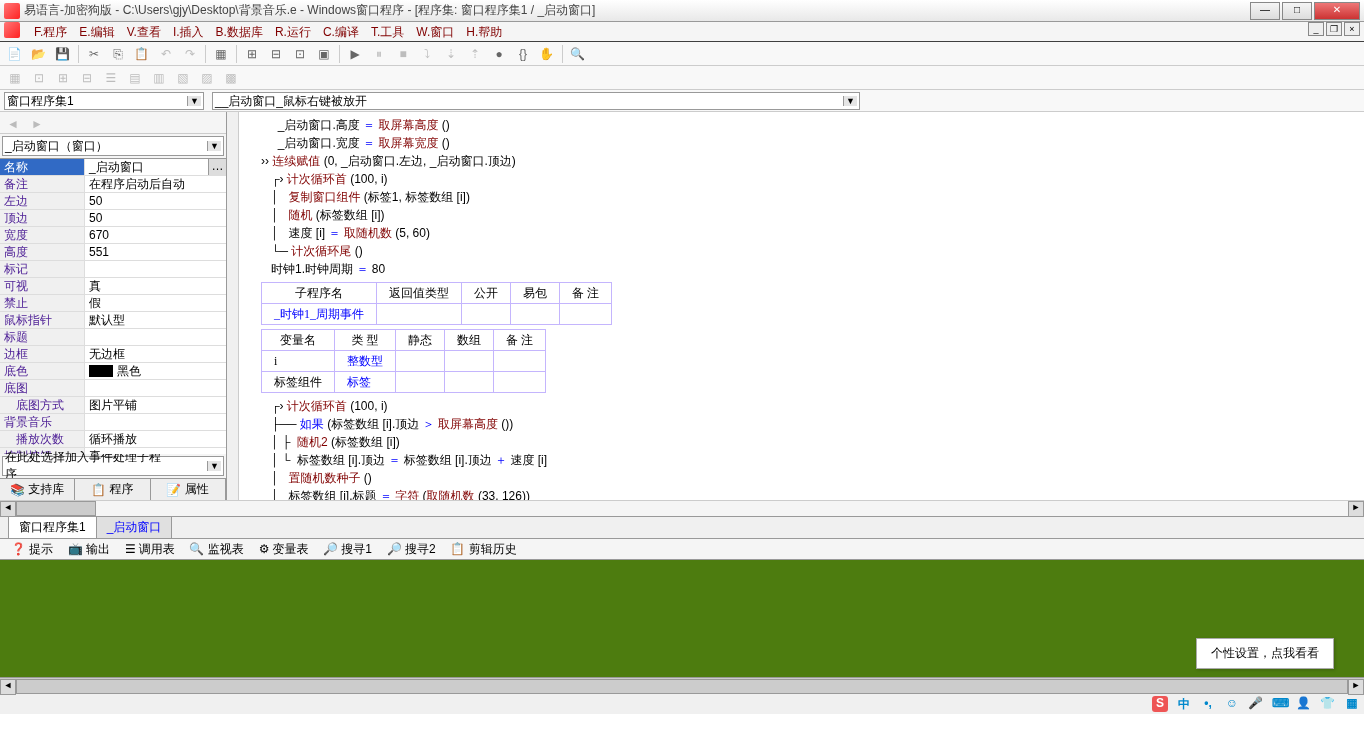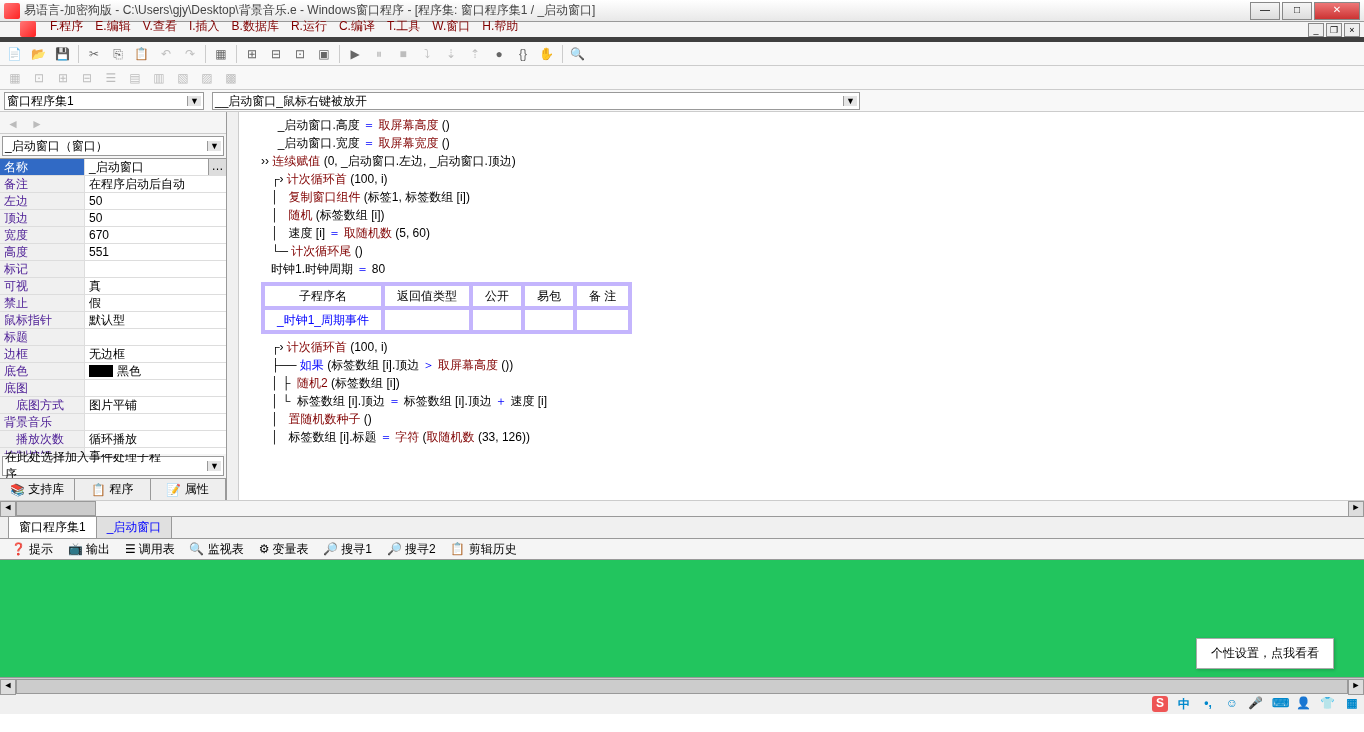--- a/index.html
+++ b/index.html
@@ -3,21 +3,21 @@
 <meta charset="utf-8">
 <style>
 * { margin: 0; padding: 0; box-sizing: border-box; font-family: "Microsoft YaHei", SimSun, sans-serif; font-size: 12px; }
 body { background: #fff; overflow: hidden; }
 .titlebar { height: 22px; background: linear-gradient(#fff, #e8e8e8); display: flex; align-items: center; padding: 0 4px; border-bottom: 1px solid #999; }
 .titlebar-icon { width: 16px; height: 16px; background: linear-gradient(135deg,#f77,#f22); margin-right: 4px; border-radius: 2px; }
 .titlebar-text { flex: 1; color: #444; font-size: 12px; }
 .winbtns { display: flex; }
 .winbtn { width: 30px; height: 18px; margin-left: 2px; border: 1px solid #888; background: linear-gradient(#f5f5f5,#ddd); text-align: center; line-height: 14px; cursor: pointer; font-size: 10px; }
 .winbtn.close { background: linear-gradient(#e77,#c33); color: #fff; width: 46px; }
-.menubar { height: 20px; background: #f5f5f5; display: flex; align-items: flex-end; padding: 0 20px; border-bottom: 5px solid #404040; position: relative; }
+.menubar { height: 20px; background: #f5f5f5; display: flex; align-items: flex-start; padding: 0 4px; border-bottom: 1px solid #404040; position: relative; }
 .mb-icon { width: 16px; height: 16px; background: linear-gradient(135deg,#f77,#f22); margin-right: 8px; border-radius: 2px; }
 .menu-item { padding: 2px 6px; color: #800000; cursor: pointer; }
 .mdi-btns { position: absolute; right: 4px; display: flex; gap: 2px; }
 .mdi-btn { width: 16px; height: 14px; border: 1px solid #888; background: #eee; font-size: 9px; text-align: center; line-height: 12px; cursor: pointer; }
 .toolbar { height: 24px; background: #f8f8f8; display: flex; align-items: center; padding: 0 4px; border-bottom: 1px solid #ccc; gap: 2px; }
 .tb-btn { width: 22px; height: 20px; display: flex; align-items: center; justify-content: center; cursor: pointer; color: #666; }
 .tb-btn.disabled { opacity: 0.4; }
 .tb-sep { width: 1px; height: 18px; background: #ccc; margin: 0 2px; }
 .dropdown-row { height: 22px; background: #f8f8f8; display: flex; padding: 2px 4px; gap: 8px; border-bottom: 1px solid #ccc; }
 .dd { border: 1px solid #999; background: #fff; height: 18px; display: flex; align-items: center; padding: 0 2px; }
@@ -40,28 +40,28 @@
 .left-tab { flex: 1; border-right: 1px solid #999; display: flex; align-items: center; justify-content: center; gap: 3px; cursor: pointer; background: #eee; font-size: 12px; }
 .code-area { flex: 1; background: #fff; overflow: auto; position: relative; }
 .code-gutter { position: absolute; left: 0; top: 0; width: 12px; height: 100%; background: #f0f0f0; border-right: 1px solid #ccc; }
 .code { margin-left: 14px; padding: 4px 0; font-family: SimSun, monospace; font-size: 13px; line-height: 18px; }
 .ln { white-space: pre; }
 .kw-red { color: #800000; }
 .kw-blue { color: #0000ff; }
 .kw-dark { color: #000; }
 .op { color: #0000ff; }
 .code-table { border-collapse: collapse; margin: 4px 0 4px 20px; }
-.code-table td, .code-table th { border: 4px solid #c4b5fd; padding: 1px 12px; font-size: 12px; background: #fff; font-weight: normal; }
+.code-table td, .code-table th { border: 1px solid #c4b5fd; padding: 1px 12px; font-size: 12px; background: #fff; font-weight: normal; font-family: Liberation Serif, serif; }
 .code-table td.link { color: #0000ff; }
 .code-tabs { height: 22px; background: #f0f0f0; border-top: 1px solid #999; display: flex; align-items: flex-end; padding-left: 8px; }
 .code-tab { padding: 2px 10px; border: 1px solid #999; border-bottom: none; background: #fff; margin-right: -1px; font-size: 12px; cursor: pointer; }
 .code-tab.inactive { background: #e0e0e0; color: #0000ff; }
 .output-tabs { height: 22px; background: #f5f5f5; border-top: 1px solid #999; border-bottom: 1px solid #999; display: flex; align-items: center; padding: 0 4px; gap: 1px; }
 .out-tab { padding: 2px 6px; cursor: pointer; display: flex; align-items: center; gap: 3px; border: 1px solid transparent; }
-.output-area { height: 118px; background: #22c55e; border-bottom: 1px solid #999; position: relative; }
+.output-area { height: 118px; background: #4d7c0f; border-bottom: 1px solid #999; position: relative; }
 .tooltip-box { position: absolute; right: 30px; bottom: 8px; border: 1px solid #aaa; padding: 6px 14px; background: #fff; font-size: 12px; box-shadow: 1px 1px 3px rgba(0,0,0,0.2); }
 .statusbar { height: 20px; background: #f0f0f0; display: flex; align-items: center; padding: 0 4px; justify-content: space-between; }
 .stat-icons { display: flex; gap: 8px; align-items: center; }
 .stat-ico { width: 16px; height: 16px; color: #3a8; font-weight: bold; text-align: center; }
 .scrollbar-h { height: 16px; background: #f0f0f0; border-top: 1px solid #ccc; display: flex; }
 .sb-btn { width: 16px; height: 16px; background: #ddd; border: 1px solid #999; font-size: 9px; text-align: center; }
 .sb-track { flex: 1; background: #f5f5f5; position: relative; }
 .sb-thumb { position: absolute; left: 0; width: 80px; height: 100%; background: #ccc; border: 1px solid #999; }
 </style>
 </head>
@@ -278,20 +278,45 @@
             </tr>
         <tr>
               <td class="link">_时钟1_周期事件</td>
               <td></td>
               <td></td>
               <td></td>
               <td></td>
             </tr>
       </tbody>
         </table>
+      <table class="code-table">
+        <tbody>
+            <tr>
+              <th>变量名</th>
+              <th>类 型</th>
+              <th>静态</th>
+              <th>数组</th>
+              <th>备 注</th>
+            </tr>
+        <tr>
+              <td>i</td>
+              <td class="link">整数型</td>
+              <td></td>
+              <td></td>
+              <td></td>
+            </tr>
+        <tr>
+              <td>标签组件</td>
+              <td class="link">标签</td>
+              <td></td>
+              <td></td>
+              <td></td>
+            </tr>
+      </tbody>
+        </table>
 
       <div class="ln">         ┌› <span class="kw-red">计次循环首</span> <span>(100, </span><span class="kw-dark">i</span>)</div>
       <div class="ln">         ├── <span class="kw-blue">如果</span> (<span class="kw-dark">标签数组</span> [<span class="kw-dark">i</span>].<span class="kw-dark">顶边</span> <span class="op">＞</span> <span class="kw-red">取屏幕高度</span> <span>()</span>)</div>
       <div class="ln">         │ ├  <span class="kw-red">随机2</span> (<span class="kw-dark">标签数组</span> [<span class="kw-dark">i</span>])</div>
       <div class="ln">         │ └  <span class="kw-dark">标签数组</span> [<span class="kw-dark">i</span>].<span class="kw-dark">顶边</span> <span class="op">＝</span> <span class="kw-dark">标签数组</span> [<span class="kw-dark">i</span>].<span class="kw-dark">顶边</span> <span class="op">＋</span> <span class="kw-dark">速度</span> [<span class="kw-dark">i</span>]</div>
       <div class="ln">         │   <span class="kw-red">置随机数种子</span> <span>()</span></div>
       <div class="ln">         │   <span class="kw-dark">标签数组</span> [<span class="kw-dark">i</span>].<span class="kw-dark">标题</span> <span class="op">＝</span> <span class="kw-red">字符</span> (<span class="kw-red">取随机数</span> <span>(33, 126)</span>)</div>
     </div>
   </div>
 </div>

